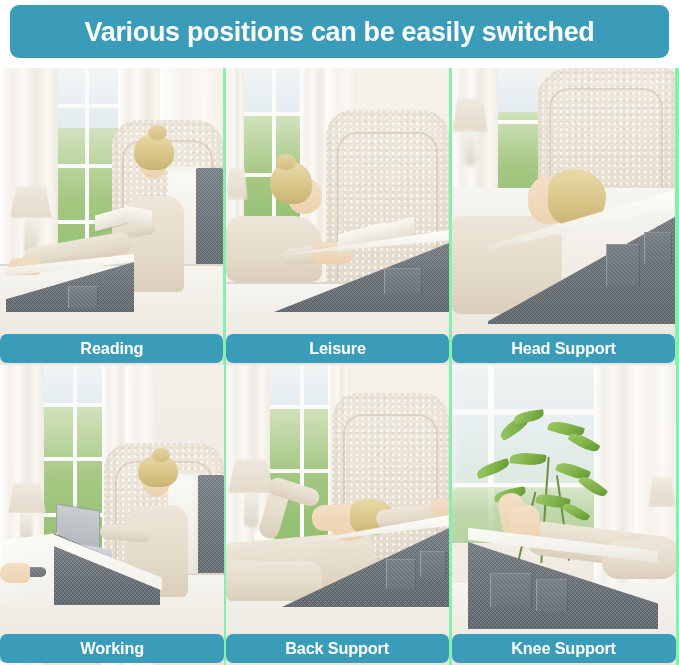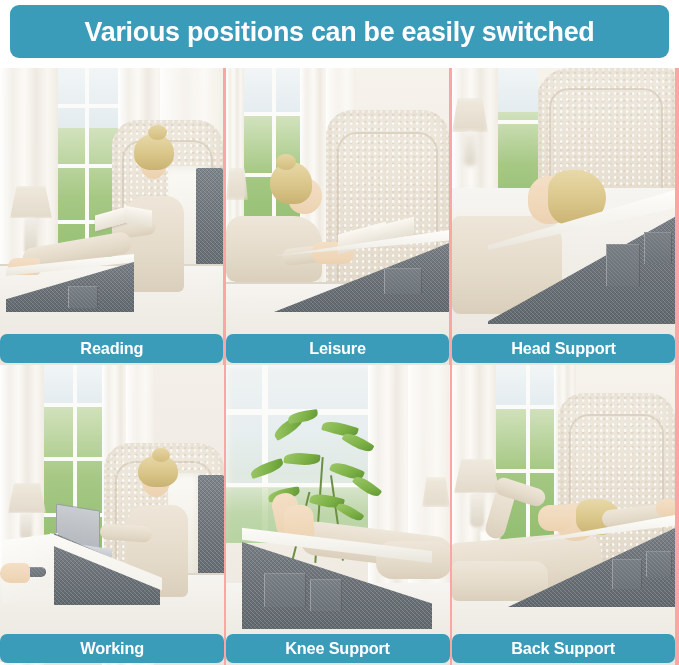--- a/index.html
+++ b/index.html
@@ -30,21 +30,21 @@
 
   
   .grid {
     position: absolute; left: 0; top: 68px;
     width: 679px; height: 597px;
     display: grid;
     grid-template-columns: 226px 226px 227px;
     grid-template-rows: 297px 300px;
     column-gap: 0px; row-gap: 0px;
   }
-  .tile { position: relative; overflow: hidden; background: #fca5a5; padding-right: 3px; }
+  .tile { position: relative; overflow: hidden; background: #86efac; padding-right: 3px; }
   .tile:last-child { padding-right: 0; }
   .photo {
     position: absolute; left: 0; top: 0;
     width: 223px; height: 100%;
     overflow: hidden;
   }
   .tile.col3 .photo { width: 224px; }
 
   
   .label-bar {
@@ -437,20 +437,69 @@
             <div class="wedge-face" style="left:52px;width:106px;clip-path:polygon(0 0,100% 64%,100% 100%,0 100%);"></div>
             <div class="wedge-top" style="left:48px;top:0;width:112px;height:72px;background:linear-gradient(180deg,#fbfaf6 0%,#f2efe8 100%);clip-path:polygon(0 0,100% 62%,100% 80%,0 16%);"></div>
             <div class="pocket" style="left:18px;top:34px;width:26px;height:10px;border-radius:5px;"></div>
           </div>
 
           <div class="skin" style="left:0;top:198px;width:30px;height:20px;border-radius:10px 6px 6px 10px;"></div>
         </div>
       </div>
       <div class="label-bar">
         <span class="label-text">Working</span>
+      </div>
+    </div>
+
+    <div class="tile col2">
+      <div class="photo">
+        <div class="scene">
+          <div class="wall-warm"></div>
+          <div class="window" style="left:44px;top:0;width:62px;height:180px;">
+            <div class="window-sky" style="height:42px;"></div>
+            <div class="window-green" style="top:42px;height:138px;"></div>
+            <div class="pane-v" style="left:30px;"></div>
+            <div class="pane-h" style="top:40px;"></div>
+            <div class="pane-h" style="top:104px;"></div>
+          </div>
+          <div class="curtain" style="left:0;width:44px;"></div>
+          <div class="curtain" style="left:102px;width:22px;"></div>
+
+          <div class="headboard" style="left:106px;top:28px;width:117px;height:172px;">
+            <div class="headboard-inner"></div>
+          </div>
+
+          <div class="lamp-shade soft-blur" style="left:2px;top:94px;width:46px;height:34px;"></div>
+          <div class="lamp-base soft-blur" style="left:18px;top:128px;width:14px;height:34px;"></div>
+          <div class="cup soft-blur" style="left:28px;top:166px;width:20px;height:15px;"></div>
+
+          <div class="bed" style="top:212px;height:88px;"></div>
+          <div class="bed-edge" style="top:212px;"></div>
+
+          <div class="body" style="left:0;top:172px;width:150px;height:56px;border-radius:6px 20px 18px 6px;transform:rotate(-5deg);"></div>
+          <div class="body" style="left:0;top:196px;width:96px;height:40px;border-radius:6px 14px 14px 6px;"></div>
+          <div class="skin" style="left:104px;top:138px;width:40px;height:38px;border-radius:46% 48% 48% 46%;"></div>
+          <div class="hair" style="left:124px;top:134px;width:44px;height:36px;border-radius:34% 50% 46% 40%;"></div>
+
+          <div class="body" style="left:38px;top:122px;width:20px;height:52px;border-radius:10px;transform:rotate(16deg);"></div>
+          <div class="body" style="left:42px;top:118px;width:52px;height:18px;border-radius:9px;transform:rotate(18deg);"></div>
+          <div class="skin" style="left:86px;top:140px;width:34px;height:26px;border-radius:12px;"></div>
+          <div class="body" style="left:150px;top:142px;width:70px;height:18px;border-radius:9px;transform:rotate(-6deg);"></div>
+          <div class="skin" style="left:204px;top:134px;width:22px;height:18px;border-radius:9px;"></div>
+
+          <div class="wedge" style="left:56px;top:150px;width:167px;height:92px;">
+            <div class="wedge-top" style="left:0;top:0;width:100%;height:30px;clip-path:polygon(0 100%,100% 0,100% 36%,0 100%);"></div>
+            <div class="wedge-face" style="clip-path:polygon(0 100%,100% 14%,100% 100%,0 100%);"></div>
+            <div class="pocket" style="left:104px;top:44px;width:30px;height:30px;"></div>
+            <div class="pocket" style="left:138px;top:36px;width:26px;height:26px;"></div>
+          </div>
+        </div>
+      </div>
+      <div class="label-bar">
+        <span class="label-text">Back Support</span>
       </div>
     </div>
 
     <div class="tile col3">
       <div class="photo">
         <div class="scene">
           <div class="wall-warm"></div>
 
           <div class="window" style="left:0;top:0;width:148px;height:178px;background:linear-gradient(180deg,#eef2f3 0%,#e7eeef 38%,#dfe9e2 62%,#eef3ee 100%);">
             <div class="pane-v" style="left:36px;width:6px;"></div>
@@ -491,63 +540,14 @@
             <div class="pocket" style="left:22px;top:50px;width:42px;height:34px;"></div>
             <div class="pocket" style="left:68px;top:56px;width:32px;height:32px;"></div>
           </div>
         </div>
       </div>
       <div class="label-bar">
         <span class="label-text">Knee Support</span>
       </div>
     </div>
 
-    <div class="tile col2">
-      <div class="photo">
-        <div class="scene">
-          <div class="wall-warm"></div>
-          <div class="window" style="left:44px;top:0;width:62px;height:180px;">
-            <div class="window-sky" style="height:42px;"></div>
-            <div class="window-green" style="top:42px;height:138px;"></div>
-            <div class="pane-v" style="left:30px;"></div>
-            <div class="pane-h" style="top:40px;"></div>
-            <div class="pane-h" style="top:104px;"></div>
-          </div>
-          <div class="curtain" style="left:0;width:44px;"></div>
-          <div class="curtain" style="left:102px;width:22px;"></div>
-
-          <div class="headboard" style="left:106px;top:28px;width:117px;height:172px;">
-            <div class="headboard-inner"></div>
-          </div>
-
-          <div class="lamp-shade soft-blur" style="left:2px;top:94px;width:46px;height:34px;"></div>
-          <div class="lamp-base soft-blur" style="left:18px;top:128px;width:14px;height:34px;"></div>
-          <div class="cup soft-blur" style="left:28px;top:166px;width:20px;height:15px;"></div>
-
-          <div class="bed" style="top:212px;height:88px;"></div>
-          <div class="bed-edge" style="top:212px;"></div>
-
-          <div class="body" style="left:0;top:172px;width:150px;height:56px;border-radius:6px 20px 18px 6px;transform:rotate(-5deg);"></div>
-          <div class="body" style="left:0;top:196px;width:96px;height:40px;border-radius:6px 14px 14px 6px;"></div>
-          <div class="skin" style="left:104px;top:138px;width:40px;height:38px;border-radius:46% 48% 48% 46%;"></div>
-          <div class="hair" style="left:124px;top:134px;width:44px;height:36px;border-radius:34% 50% 46% 40%;"></div>
-
-          <div class="body" style="left:38px;top:122px;width:20px;height:52px;border-radius:10px;transform:rotate(16deg);"></div>
-          <div class="body" style="left:42px;top:118px;width:52px;height:18px;border-radius:9px;transform:rotate(18deg);"></div>
-          <div class="skin" style="left:86px;top:140px;width:34px;height:26px;border-radius:12px;"></div>
-          <div class="body" style="left:150px;top:142px;width:70px;height:18px;border-radius:9px;transform:rotate(-6deg);"></div>
-          <div class="skin" style="left:204px;top:134px;width:22px;height:18px;border-radius:9px;"></div>
-
-          <div class="wedge" style="left:56px;top:150px;width:167px;height:92px;">
-            <div class="wedge-top" style="left:0;top:0;width:100%;height:30px;clip-path:polygon(0 100%,100% 0,100% 36%,0 100%);"></div>
-            <div class="wedge-face" style="clip-path:polygon(0 100%,100% 14%,100% 100%,0 100%);"></div>
-            <div class="pocket" style="left:104px;top:44px;width:30px;height:30px;"></div>
-            <div class="pocket" style="left:138px;top:36px;width:26px;height:26px;"></div>
-          </div>
-        </div>
-      </div>
-      <div class="label-bar">
-        <span class="label-text">Back Support</span>
-      </div>
-    </div>
-
   </div>
 </div>
 
 </body></html>

